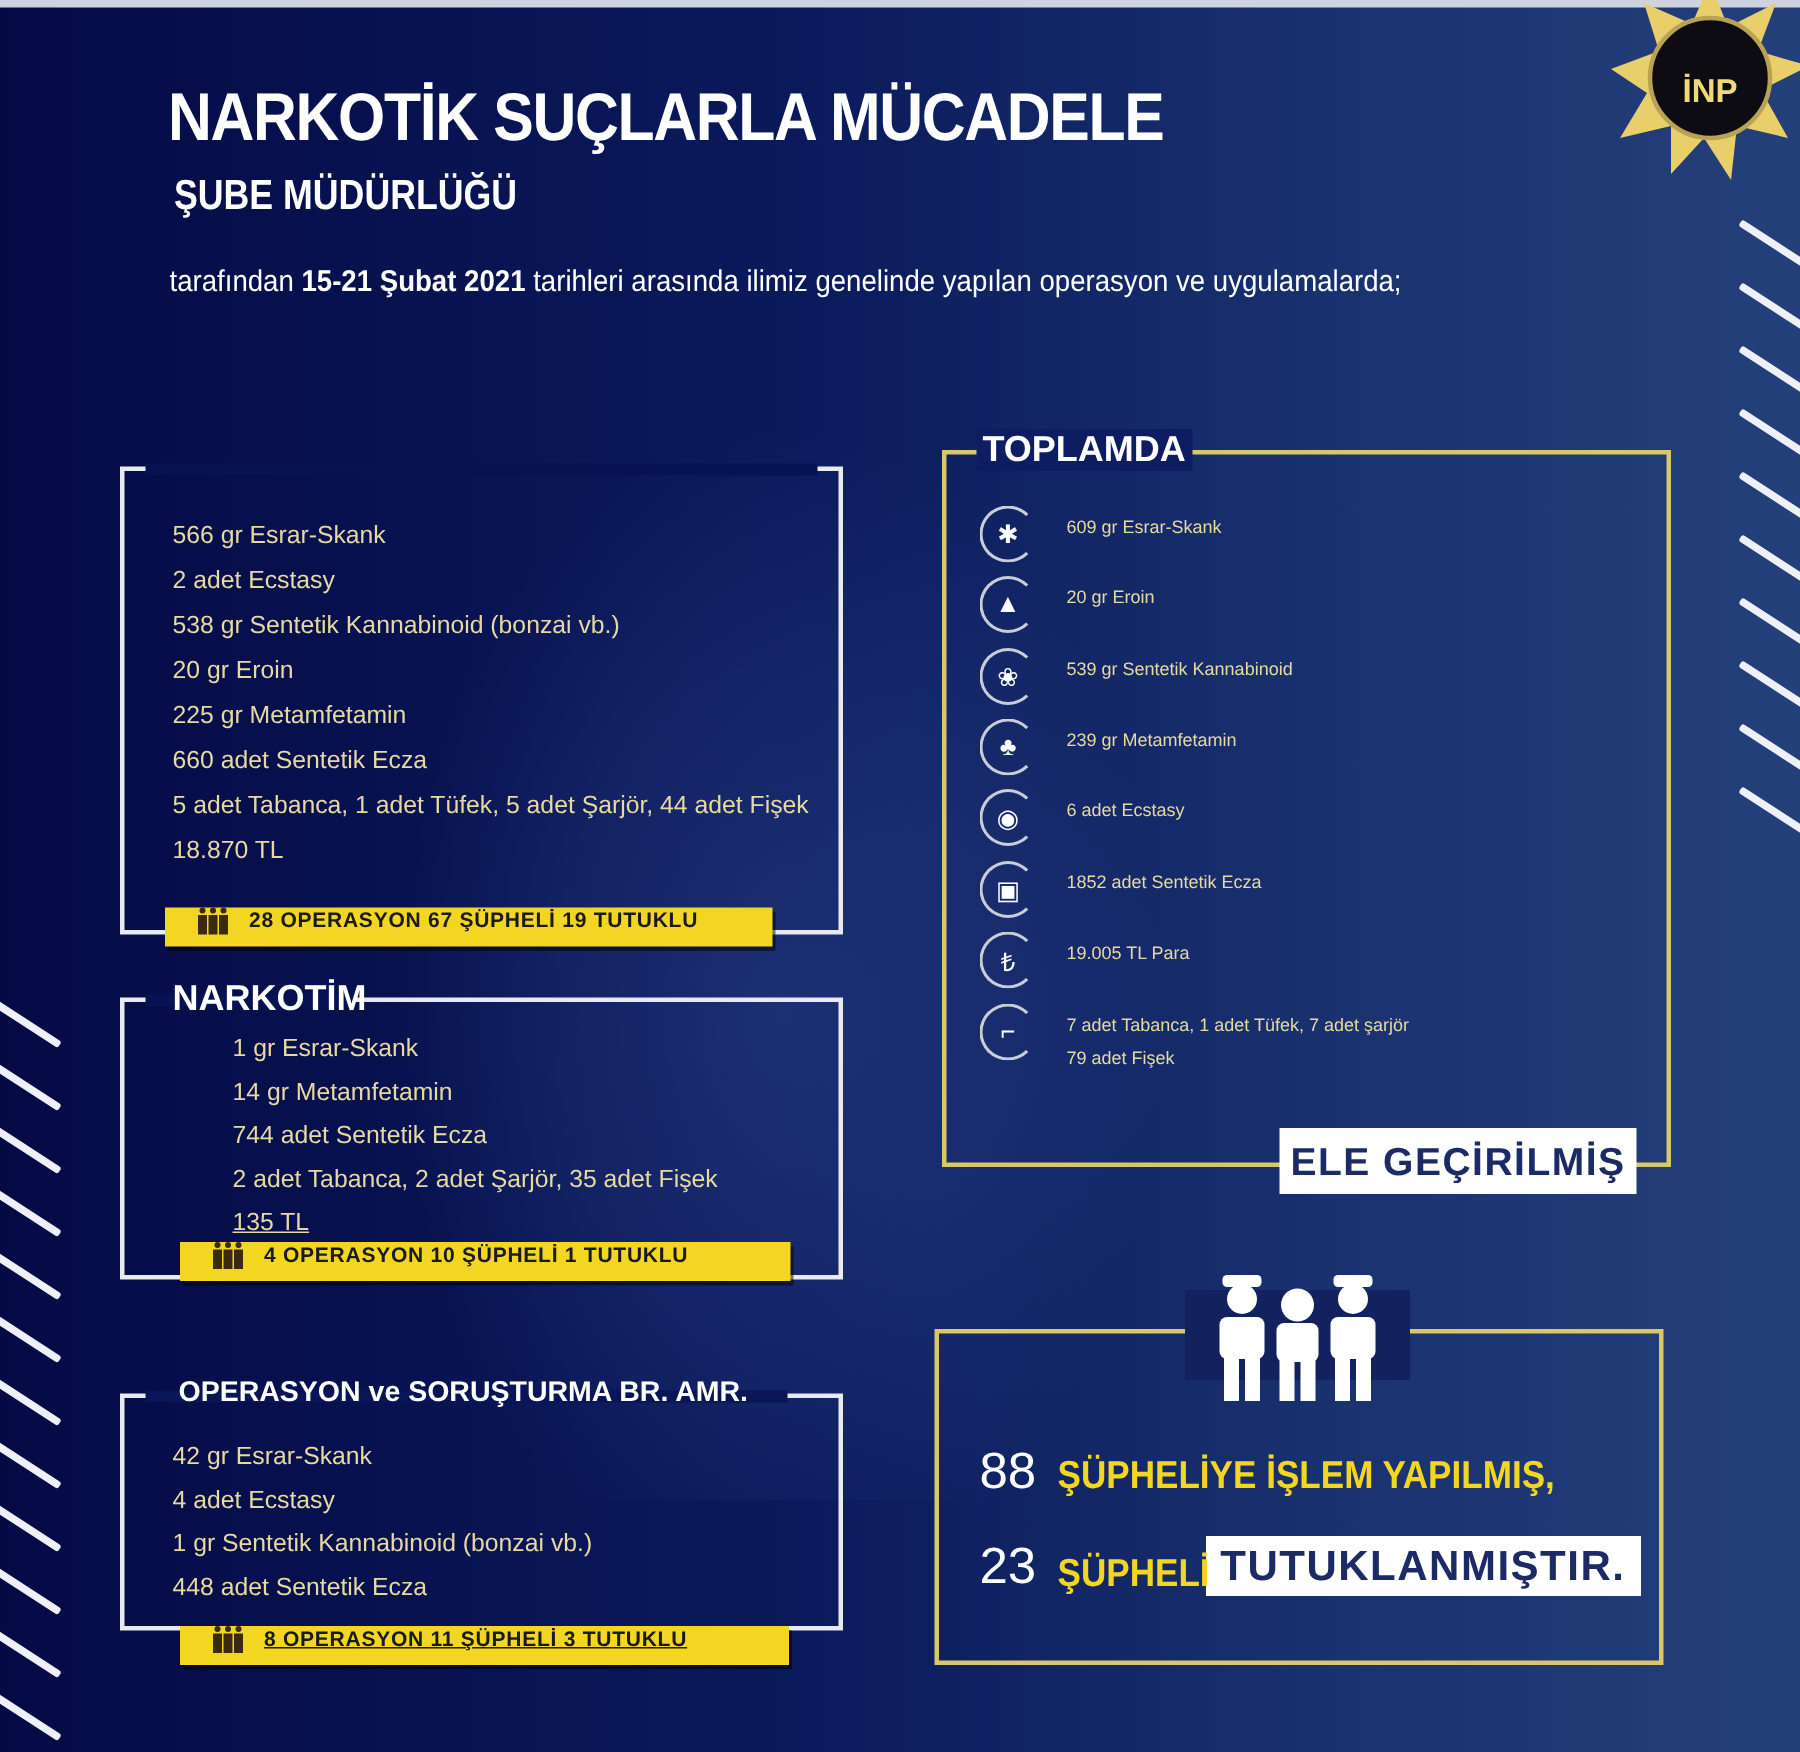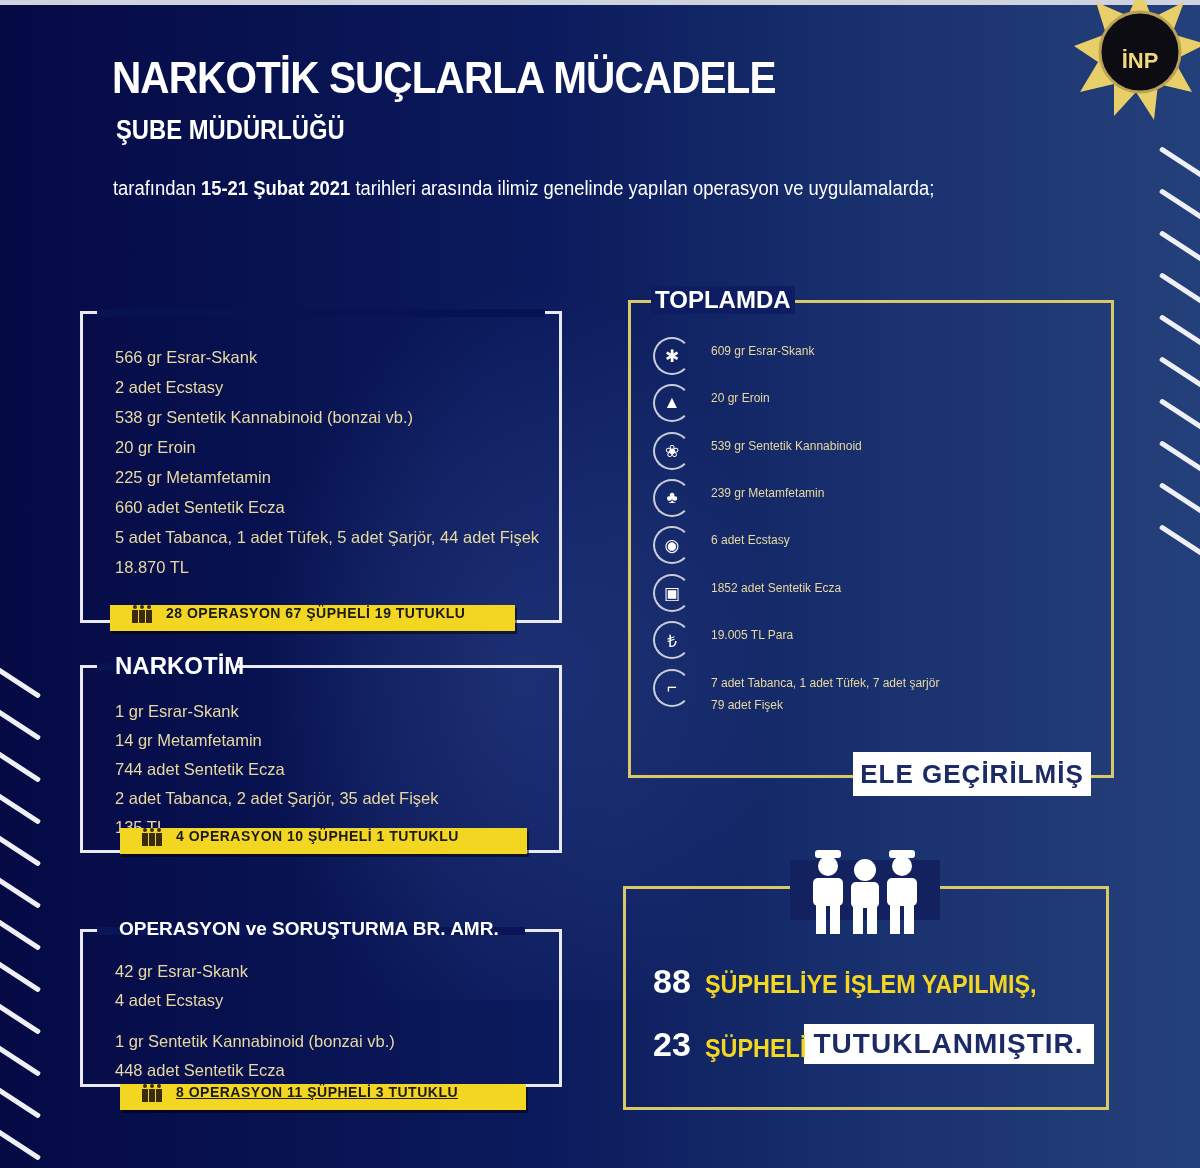--- a/index.html
+++ b/index.html
@@ -55,21 +55,21 @@
     position: absolute; left: 853px; top: 752px; width: 238px; height: 44px; background: #fff;
     color: #1c2a66; font-weight: bold; font-size: 26px; display: flex; align-items: center; justify-content: center;
     letter-spacing: 1px; transform-origin: center;
   }
 
   .arrestbox { position: absolute; left: 623px; top: 886px; width: 480px; height: 218px; border: 3px solid #d9c86a; }
   .arrest-mask { position: absolute; left: 790px; top: 860px; width: 150px; height: 60px; background: #13225f; }
   .police-icon { position: absolute; left: 805px; top: 846px; width: 120px; height: 90px; }
   .line1 { position: absolute; left: 653px; top: 962px; display: flex; align-items: baseline; white-space: nowrap; }
   .line2 { position: absolute; left: 653px; top: 1024px; display: flex; align-items: flex-end; white-space: nowrap; }
-  .bignum { color: #fff; font-weight: bold; font-size: 34px; margin-right: 14px; }
+  .bignum { color: #fff; font-weight: normal; font-size: 34px; margin-right: 14px; }
   .ytext { color: #f3d622; font-weight: bold; font-size: 26px; transform: scaleX(0.9); transform-origin: left; }
   .tutuk {
     background: #fff; color: #1c2a66; font-weight: bold; font-size: 28px; padding: 4px 10px; margin-left: -14px;
     letter-spacing: 1px;
   }
 </style>
 </head>
 <body>
 
 <div class="topbar"></div>
@@ -137,44 +137,44 @@
       <span class="person"></span>
       <span class="person"></span>
       <span class="person"></span>
     </span>
   <span>28 OPERASYON 67 ŞÜPHELİ 19 TUTUKLU</span>
 </div>
 
 <div class="section" style="left:80px; top:665px; width:476px; height:182px;">
   <div class="mask" style="left:14px; width:140px; background:#071253;"></div>
   <div class="legend" style="left:22px; font-size:24px; top:-16px;">NARKOTİM</div>
-  <div class="items" style="top:29px;">
+  <div class="items" style="top:17px;margin-left:40px;">
     <div class="item" style="height:29px; line-height:29px;">1 gr Esrar-Skank</div>
     <div class="item" style="height:29px; line-height:29px;">14 gr Metamfetamin</div>
     <div class="item" style="height:29px; line-height:29px;">744 adet Sentetik Ecza</div>
     <div class="item" style="height:29px; line-height:29px;">2 adet Tabanca, 2 adet Şarjör, 35 adet Fişek</div>
-    <div class="item" style="height:29px; line-height:29px;">135 TL</div>
+    <div class="item" style="height:29px; line-height:29px;text-decoration:underline;">135 TL</div>
   </div>
 </div>
 <div class="yellowbar" style="left:120px; top:828px; width:407px;">
   <span class="people">
       <span class="person"></span>
       <span class="person"></span>
       <span class="person"></span>
     </span>
   <span>4 OPERASYON 10 ŞÜPHELİ 1 TUTUKLU</span>
 </div>
 
 <div class="section" style="left:80px; top:929px; width:476px; height:152px;">
   <div class="mask" style="left:14px; width:428px; background:#091556;"></div>
   <div class="legend" style="left:26px; font-size:19px; top:-14px;">OPERASYON ve SORUŞTURMA BR. AMR.</div>
   <div class="items" style="top:25px;">
     <div class="item" style="height:29px; line-height:29px;">42 gr Esrar-Skank</div>
     <div class="item" style="height:29px; line-height:29px;">4 adet Ecstasy</div>
-    <div class="item" style="height:29px; line-height:29px;margin-top:12px;">1 gr Sentetik Kannabinoid (bonzai vb.)</div>
+    <div class="item" style="height:29px; line-height:29px;">1 gr Sentetik Kannabinoid (bonzai vb.)</div>
     <div class="item" style="height:29px; line-height:29px;">448 adet Sentetik Ecza</div>
   </div>
 </div>
 <div class="yellowbar" style="left:120px; top:1084px; width:406px;text-decoration:underline;">
   <span class="people">
       <span class="person"></span>
       <span class="person"></span>
       <span class="person"></span>
     </span>
   <span>8 OPERASYON 11 ŞÜPHELİ 3 TUTUKLU</span>

